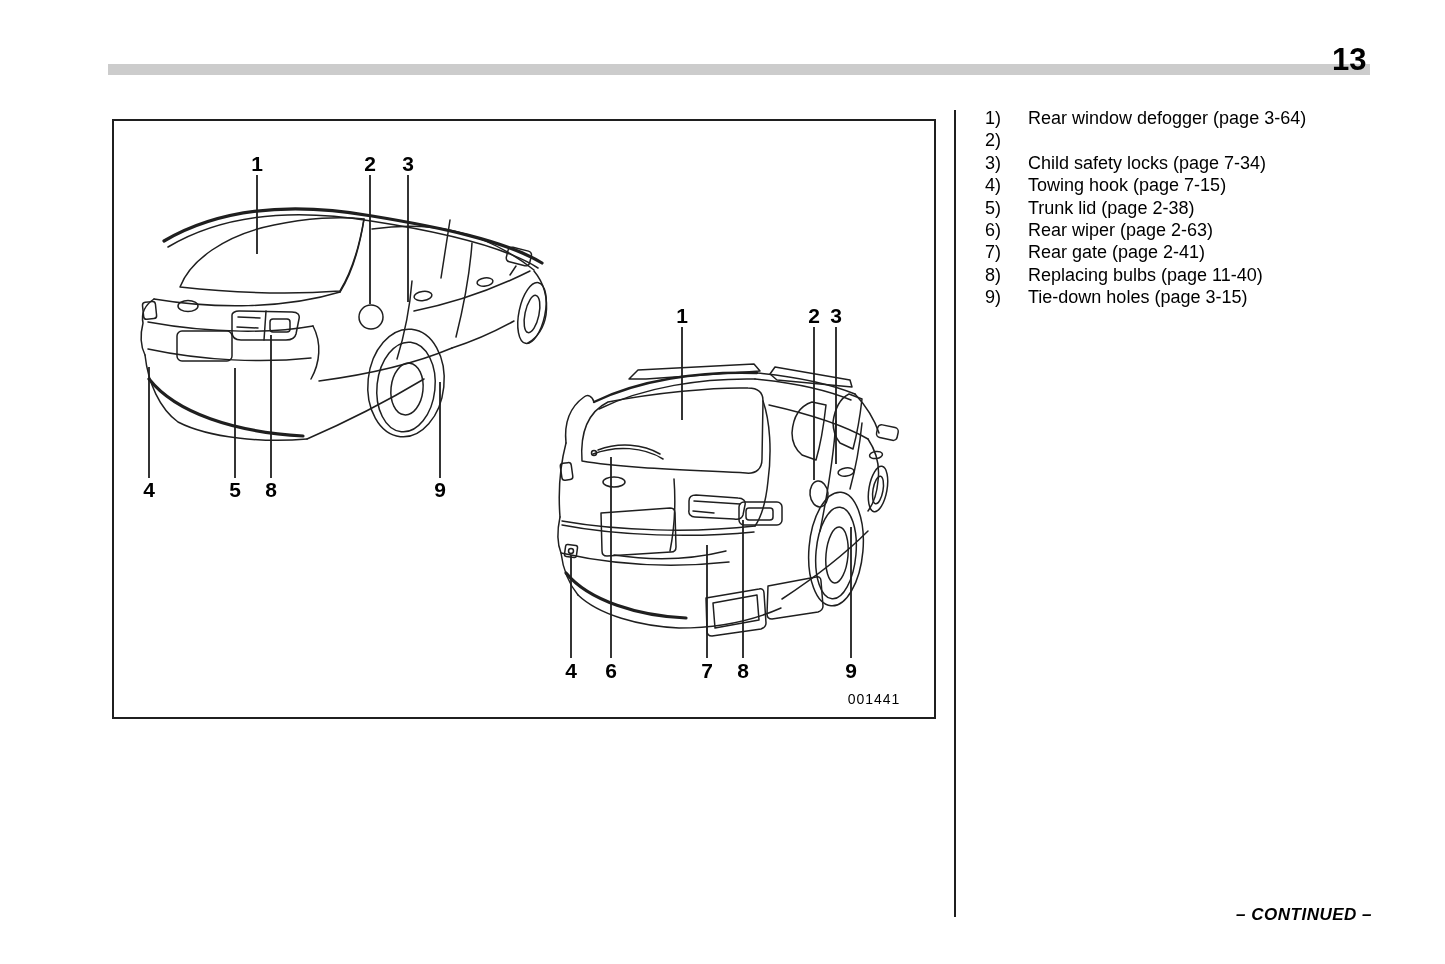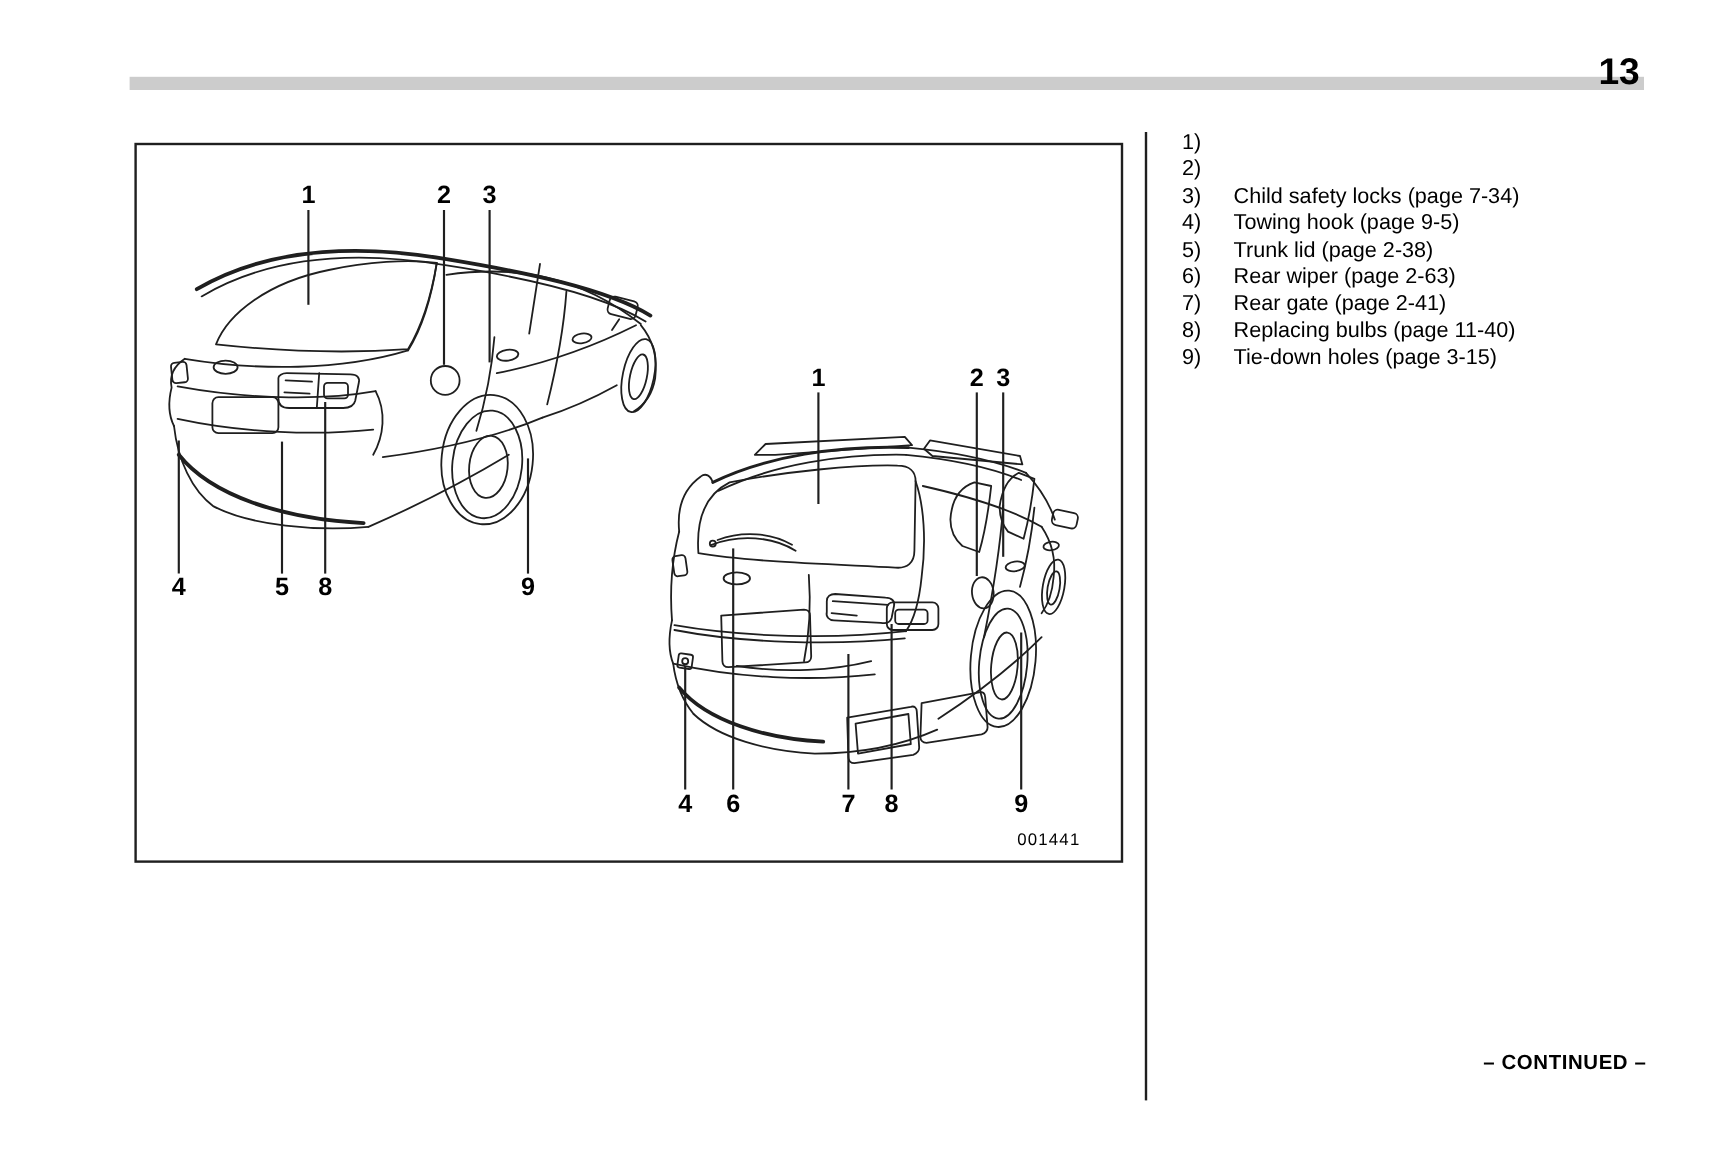--- a/index.html
+++ b/index.html
@@ -23,22 +23,22 @@
                  text-align:center; font-size:14px; letter-spacing:1px; }
 
   .divider { position:absolute; left:954px; top:110px; width:2px; height:807px;
              background:var(--line); }
 
   .legend { position:absolute; left:985px; top:107px; font-size:18px;
             line-height:22.4px; }
   .legend-row { display:flex; }
   .legend-num { width:43px; flex:0 0 43px; }
 
-  .continued { position:absolute; right:73px; top:876px; font-size:17px;
-               font-weight:bold; letter-spacing:0.5px; }
+  .continued { position:absolute; right:73px; top:905px; font-size:17px;
+               font-weight:bold; font-style:italic; letter-spacing:0.5px; }
 
   .ln   { fill:none; stroke:var(--line); stroke-width:1.5;
           stroke-linecap:round; stroke-linejoin:round; }
   .ln-thick { fill:none; stroke:var(--line); stroke-width:3.2;
           stroke-linecap:round; stroke-linejoin:round; }
   .ln-med { fill:none; stroke:var(--line); stroke-width:2.4;
           stroke-linecap:round; stroke-linejoin:round; }
   .leader { stroke:var(--line); stroke-width:1.8; }
 </style>
 </head>
@@ -184,31 +184,32 @@
     <div class="callout" style="left:737px; top:549px">9</div>
 
     <div class="figure-code">001441</div>
   </div>
 
   <div class="divider"></div>
 
   <div class="legend">
     <div class="legend-row">
       <span class="legend-num">1)</span>
+      <span class="legend-label">Rear window defogger (page 3-64)</span>
     </div>
     <div class="legend-row">
       <span class="legend-num">2)</span>
     </div>
     <div class="legend-row">
       <span class="legend-num">3)</span>
       <span class="legend-label">Child safety locks (page 7-34)</span>
     </div>
     <div class="legend-row">
       <span class="legend-num">4)</span>
-      <span class="legend-label">Towing hook (page 9-5)</span>
+      <span class="legend-label">Towing hook (page 7-15)</span>
     </div>
     <div class="legend-row">
       <span class="legend-num">5)</span>
       <span class="legend-label">Trunk lid (page 2-38)</span>
     </div>
     <div class="legend-row">
       <span class="legend-num">6)</span>
       <span class="legend-label">Rear wiper (page 2-63)</span>
     </div>
     <div class="legend-row">

